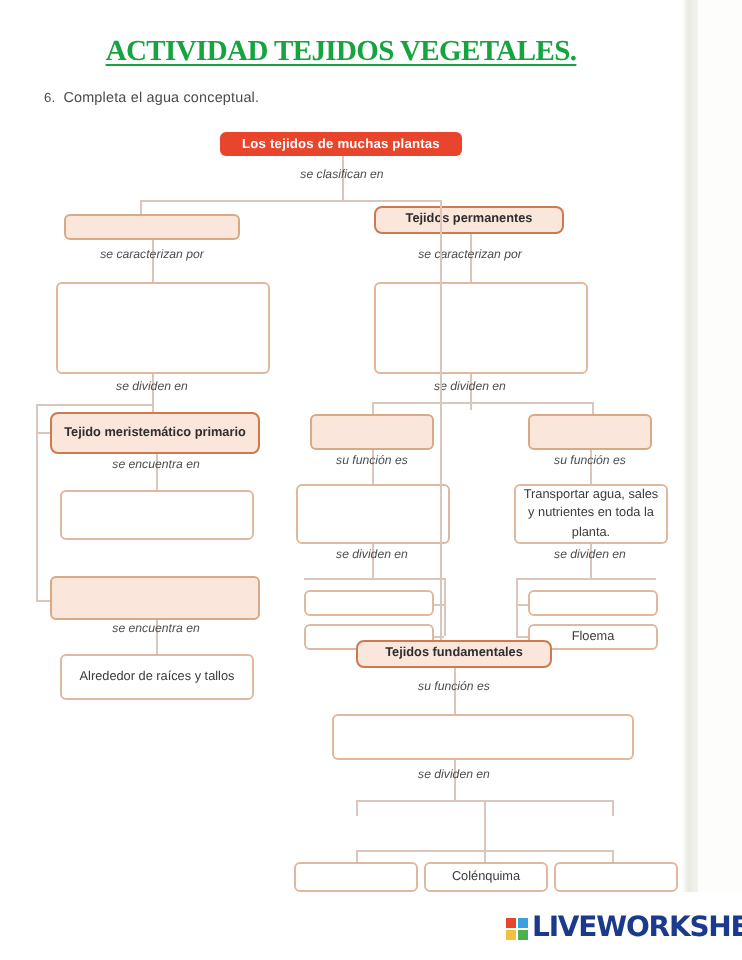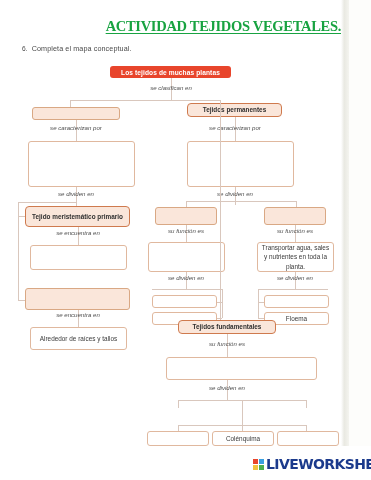--- a/index.html
+++ b/index.html
@@ -13,21 +13,21 @@
     background:#ffffff;
   }
   
   .page-edge{
     position:absolute; top:0; width:8px; height:446px; pointer-events:none;
   }
   .page-edge.shadow{ left:341px; background:linear-gradient(to right,#ffffff,#e9e9e2 40%,#f4f4ef 100%); }
   .page-edge.outer{ left:349px; width:22px; height:446px; background:#fdfdfb; }
 
   .title{
-    position:absolute;left:0;top:18px;width:341px;text-align:right;
+    position:absolute;left:0;top:18px;width:341px;text-align:center;
     font-family:"Liberation Serif","DejaVu Serif",serif;
     font-weight:bold;font-size:14.5px;letter-spacing:-0.3px;
     color:#18a341; text-decoration:underline; text-underline-offset:2px;
     white-space:nowrap;
   }
   .instruction{
     position:absolute;left:22px;top:44px;
     font-size:7.2px;color:#4a4a4a;letter-spacing:.1px;
   }
   .instruction .num{margin-right:4px;font-size:6.6px;}
@@ -76,21 +76,21 @@
 <body>
 
 <div id="page">
 
   <div class="page-edge shadow"></div>
   <div class="page-edge outer"></div>
 
   <div class="title">ACTIVIDAD TEJIDOS VEGETALES.</div>
 
   <div class="instruction">
-    <span class="num">6.</span><span>Completa el mapa conceptual.</span>
+    <span class="num">6.</span><span>Completa el agua conceptual.</span>
   </div>
 
   <div class="root" style="left:110px;top:66px;width:121px;height:12px;">Los tejidos de muchas plantas</div>
 
   <div class="vline" style="left:170.5px;top:78px;height:22px;"></div>
   <div class="conn-label" style="left:131px;top:84px;width:80px;">se clasifican en</div>
 
   <div class="hline" style="left:70px;top:100px;width:150px;"></div>
   <div class="vline" style="left:70px;top:100px;height:8px;"></div>
   <div class="vline" style="left:220px;top:100px;height:3px;"></div>

